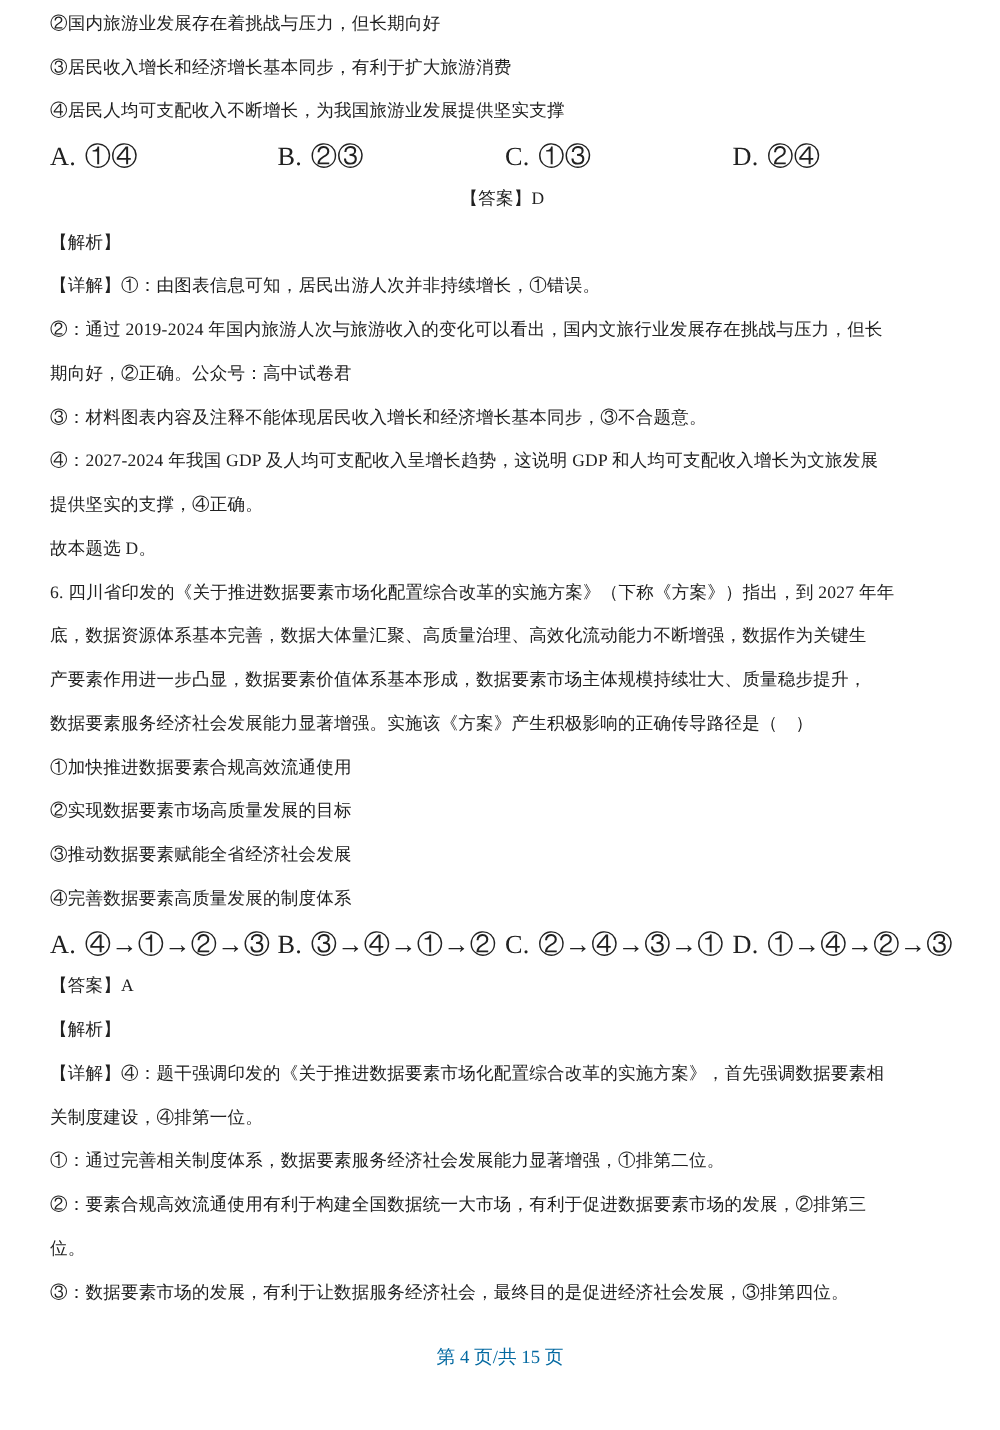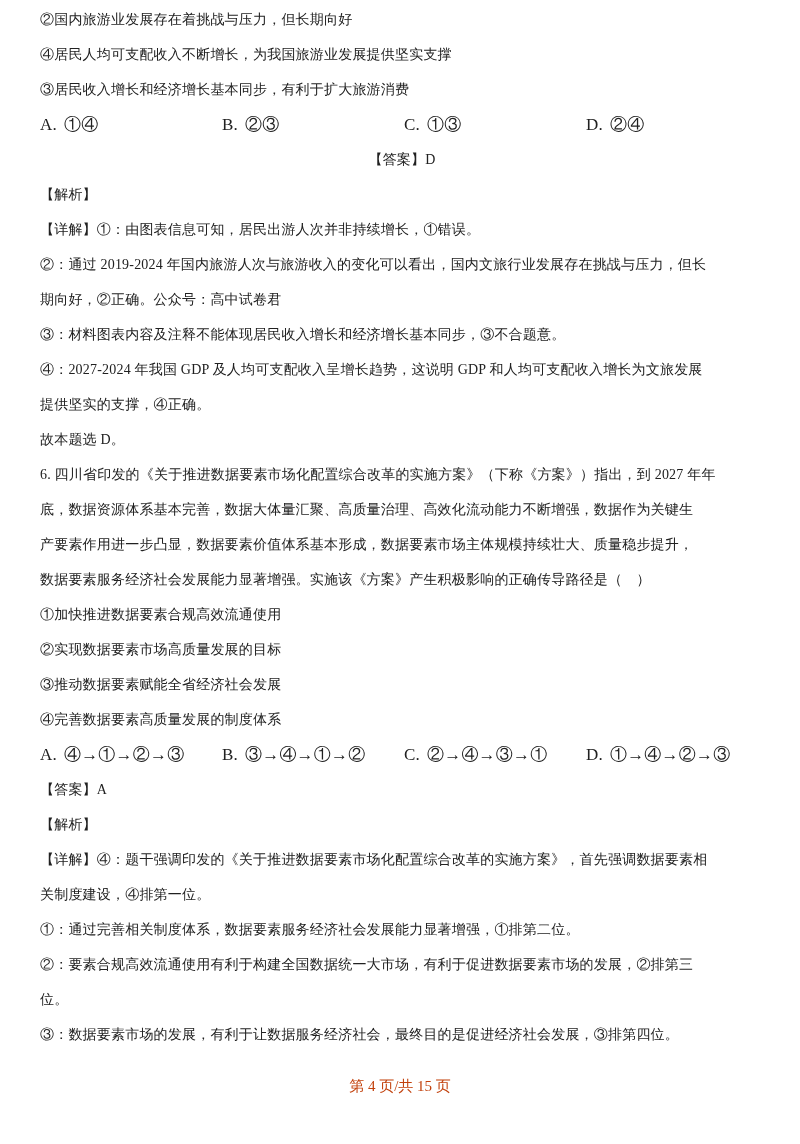--- a/index.html
+++ b/index.html
@@ -21,48 +21,48 @@
   }
   .line {
     white-space: nowrap;
     font-size: 14px;
     line-height: 20px;
     margin-bottom: 15px;
     letter-spacing: 0.2px;
   }
   .options-row {
     display: flex;
-    font-size: 17px;
+    font-size: 21px;
     line-height: 20px;
     margin-bottom: 15px;
     letter-spacing: 0.2px;
   }
   .option { width: 182px; white-space: nowrap; }
   .option:last-child { width: auto; }
   .opt-label { margin-right: 7px; }
   .gap-top { margin-top: 10px; text-align: center; }
   .footer-line {
     position: absolute;
     left: 0;
     width: 800px;
     top: 1076px;
     text-align: center;
     font-size: 15px;
     line-height: 20px;
-    color: #c2410c;
+    color: #0369a1;
   }
 </style>
 </head>
 <body>
 
 <div class="page">
   <div class="content" id="content">
       <div class="line">②国内旅游业发展存在着挑战与压力，但长期向好</div>
+      <div class="line">③居民收入增长和经济增长基本同步，有利于扩大旅游消费</div>
       <div class="line">④居民人均可支配收入不断增长，为我国旅游业发展提供坚实支撑</div>
-      <div class="line">③居民收入增长和经济增长基本同步，有利于扩大旅游消费</div>
       <div class="options-row">
         <div class="option"><span class="opt-label">A.</span><span>①④</span></div>
         <div class="option"><span class="opt-label">B.</span><span>②③</span></div>
         <div class="option"><span class="opt-label">C.</span><span>①③</span></div>
         <div class="option"><span class="opt-label">D.</span><span>②④</span></div>
       </div>
       <div class="line gap-top"><span>【答案】</span><span>D</span></div>
       <div class="line">【解析】</div>
       <div class="line">【详解】①：由图表信息可知，居民出游人次并非持续增长，①错误。</div>
       <div class="line">②：通过 2019-2024 年国内旅游人次与旅游收入的变化可以看出，国内文旅行业发展存在挑战与压力，但长</div>

